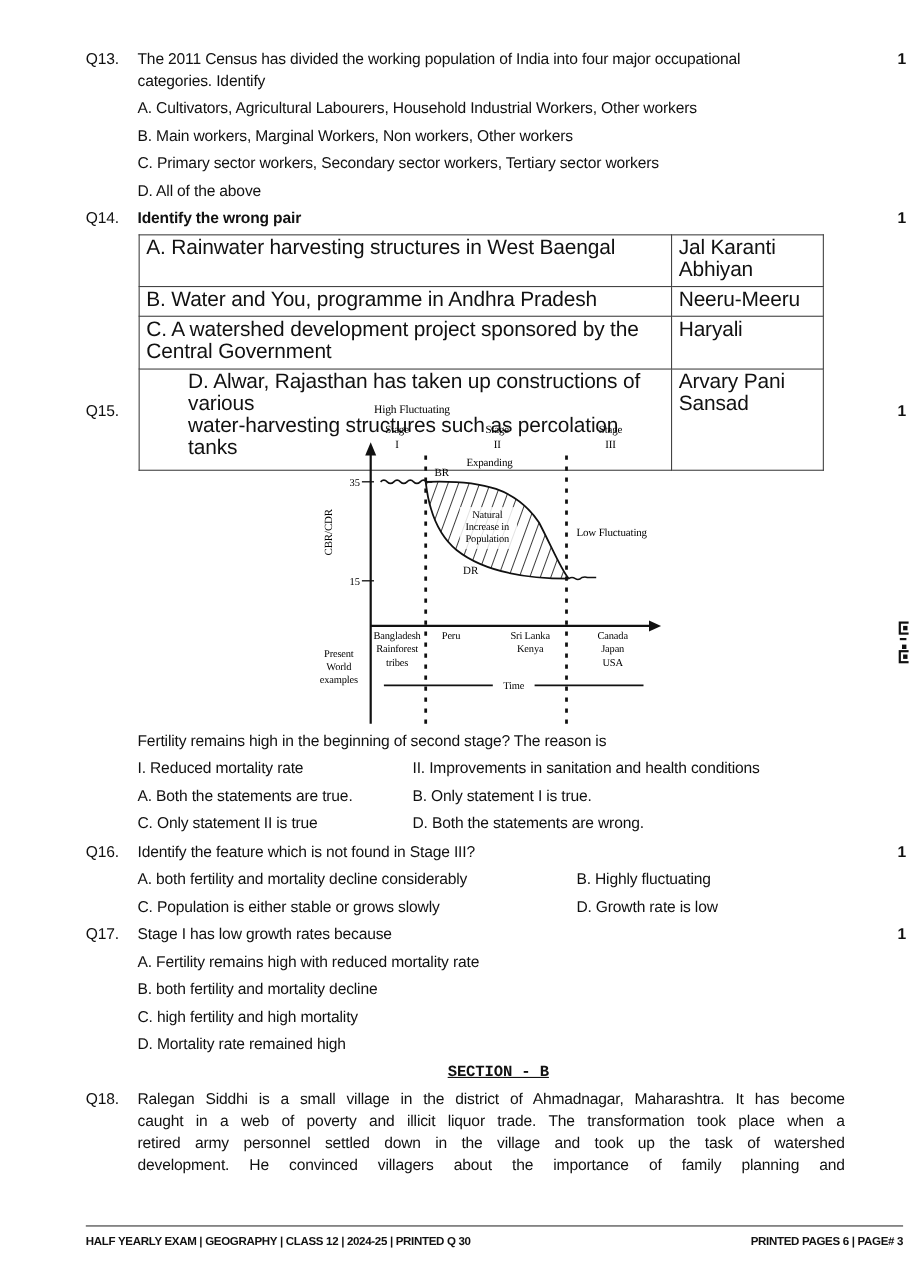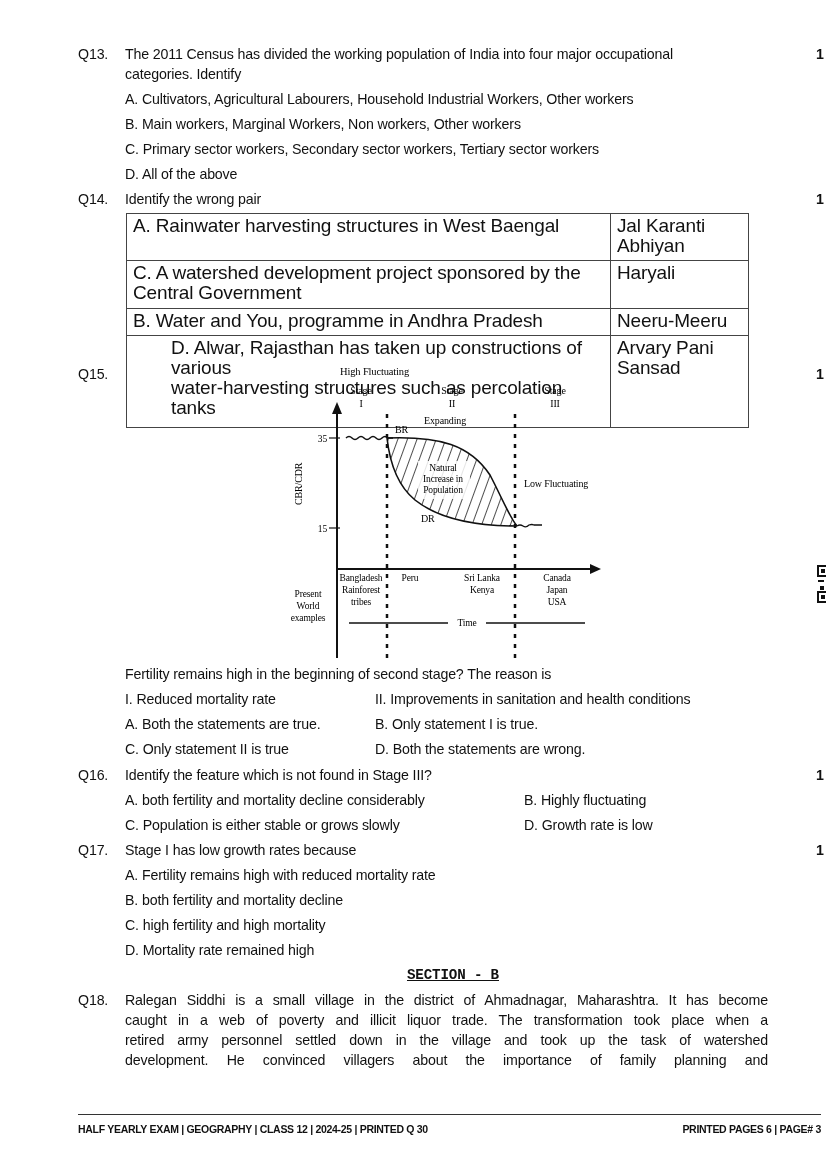--- a/index.html
+++ b/index.html
@@ -39,39 +39,39 @@
       <div class="line" style="top:70px;">B. Main workers, Marginal Workers, Non workers, Other workers</div>
       <div class="line" style="top:95px;">C. Primary sector workers, Secondary sector workers, Tertiary sector workers</div>
       <div class="line" style="top:120px;">D. All of the above</div>
     </div>
   </div>
 
   <div class="q" style="top:189px;">
     <span class="qnum">Q14.</span>
     <span class="marks">1</span>
     <div class="qbody">
-      <div class="line" style="top:0;">Identify the wrong pair</div>
+      <div class="line" style="top:0;font-weight:bold;">Identify the wrong pair</div>
     </div>
   </div>
   <table class="pairs">
     <tbody>
         <tr>
       <td class="l">A. Rainwater harvesting structures in West Baengal</td>
       <td>Jal Karanti Abhiyan</td>
+    </tr>
+    <tr>
+      <td class="l">B. Water and You, programme in Andhra Pradesh</td>
+      <td>Neeru-Meeru</td>
     </tr>
     <tr>
       <td class="l" style="padding-bottom:5px;">
         <div>C. A watershed development project sponsored by the</div>
         <div>Central Government</div>
       </td>
       <td>Haryali</td>
-    </tr>
-    <tr>
-      <td class="l">B. Water and You, programme in Andhra Pradesh</td>
-      <td>Neeru-Meeru</td>
     </tr>
     <tr>
       <td class="l" style="padding-bottom:9px;padding-left:44px;">
         <div>D. Alwar, Rajasthan has taken up constructions of various</div>
         <div>water-harvesting structures such as percolation tanks</div>
       </td>
       <td>Arvary Pani Sansad</td>
     </tr>
   </tbody>
     </table>

